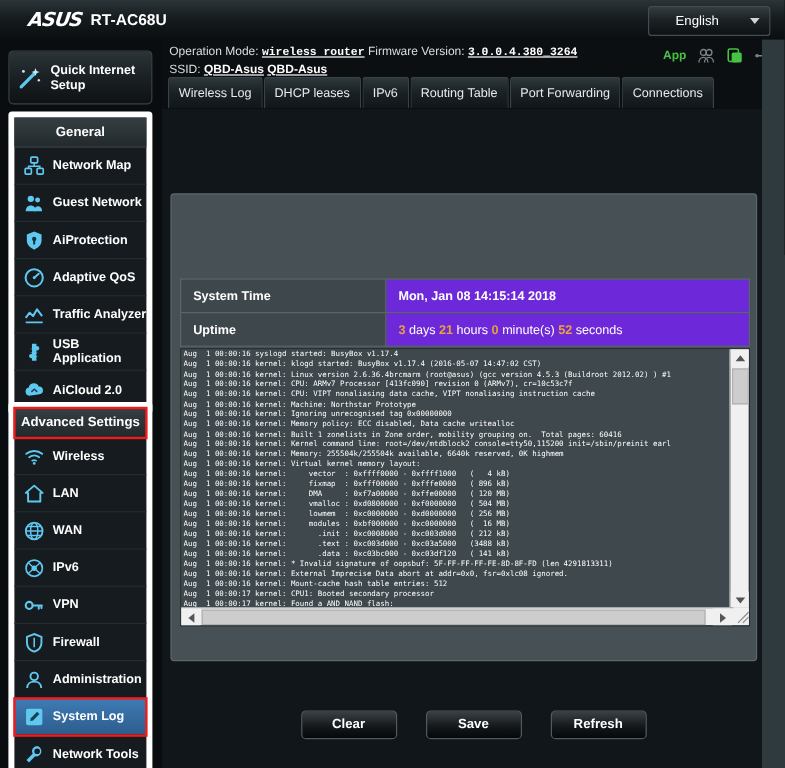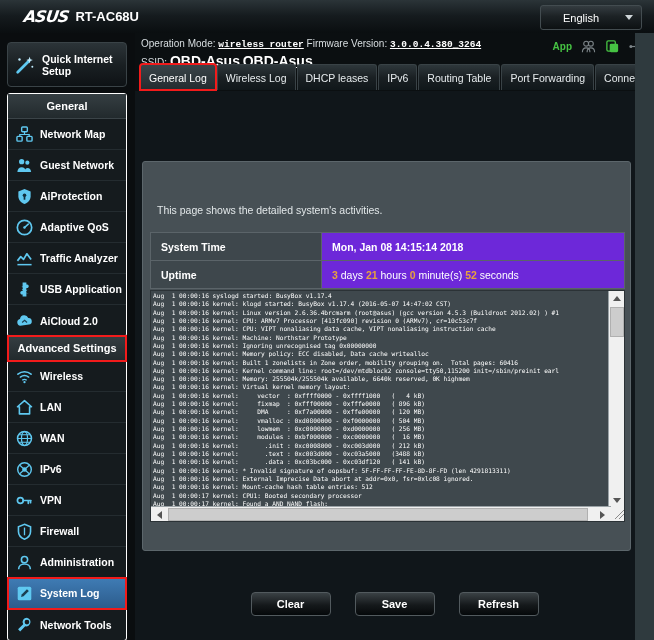--- a/index.html
+++ b/index.html
@@ -84,21 +84,21 @@
   .val-link {
     color: #ffffff; font-weight: bold;
     text-decoration: underline;
     font-family: Liberation Mono, monospace;
     font-size: 9.5px;
     cursor: pointer;
   }
   .ssid-link {
     color: #ffffff; font-weight: bold;
     text-decoration: underline;
-    font-size: 14px; cursor: pointer;
+    font-size: 10px; cursor: pointer;
   }
   .iconstrip {
     position: absolute; right: 10px; top: 6px;
     display: flex; align-items: center; gap: 9px;
   }
   .app-text { color: #46c343; font-size: 10px; font-weight: bold; }
   .mini-icon { width: 15px; height: 15px; display: block; }
 
   
   .tabs {
@@ -136,21 +136,21 @@
     cursor: pointer;
   }
   .qis-text {
     color: #ffffff; font-size: 10.5px; font-weight: bold;
     line-height: 12px;
   }
   .menu-block {
     position: absolute; left: 7px;
     width: 120px;
     background: #151b1e;
-    border: 1px solid #ffffff; border-radius: 3px;
+    border: 5px solid #ffffff; border-radius: 3px;
     box-sizing: border-box;
   }
   #menu-general { top: 60px; }
   #menu-advanced { top: 302px; }
   .menu-head {
     height: 24px;
     background: linear-gradient(180deg,#353e42 0%,#222a2d 100%);
     color: #ffffff; font-size: 11px; font-weight: bold;
     display: flex; align-items: center; justify-content: center;
     border-bottom: 1px solid #3b4448;
@@ -339,21 +339,20 @@
       </svg>
       <svg class="mini-icon" viewBox="0 0 16 16">
         <path d="M2 8h9" stroke="#7c8488" stroke-width="1.3" fill="none"></path>
         <circle cx="2" cy="8" r="1.6" fill="#7c8488"></circle>
         <path d="M11 4.5l3.5 3.5L11 11.5z" fill="#7c8488"></path>
       </svg>
     </div>
   </div>
 
   <div class="tabs">
-      <div class="tab active hl-red">General Log</div>
       <div class="tab">Wireless Log</div>
       <div class="tab">DHCP leases</div>
       <div class="tab">IPv6</div>
       <div class="tab">Routing Table</div>
       <div class="tab">Port Forwarding</div>
       <div class="tab">Connections</div>
     </div>
 
   <div class="sidebar">
     <div class="qis">
@@ -493,21 +492,20 @@
               <path d="M11.6 1.8a4.6 4.6 0 0 0-4 6.9l-5.4 5.4 2.2 2.2 5.4-5.4a4.6 4.6 0 1 0 1.8-9.1zm0 2.1a2.5 2.5 0 1 1 0 5 2.5 2.5 0 0 1 0-5z" fill="#5fc8f0"></path>
             </svg>
             <span>Network Tools</span>
           </div>
         </div>
     </div>
   </div>
 
   <div class="mainpanel">
     <div class="card">
-      <div class="card-sub">This page shows the detailed system's activities.</div>
 
       <table class="info-table">
         <tbody id="info-rows">
             <tr>
               <td class="it-key">System Time</td>
               <td class="it-val">Mon, Jan 08 14:15:14 2018</td>
             </tr>
             <tr>
               <td class="it-key">Uptime</td>
               <td class="it-val"><span class="t-orange">3</span> <span class="t-white">days</span> <span class="t-orange">21</span> <span class="t-white">hours</span> <span class="t-orange">0</span> <span class="t-white">minute(s)</span> <span class="t-orange">52</span> <span class="t-white">seconds</span></td>

